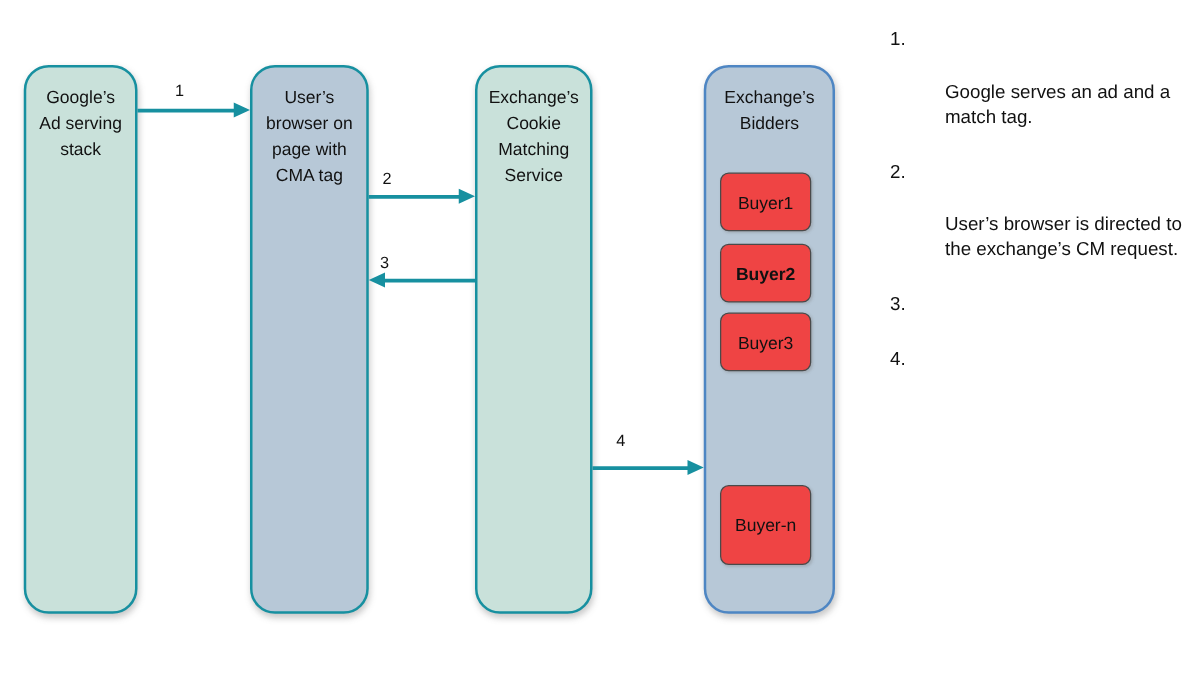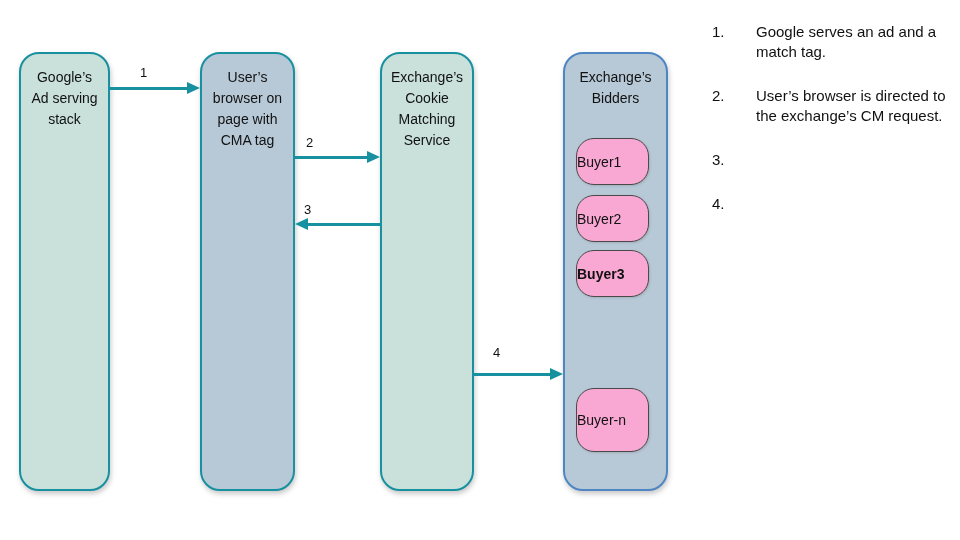--- a/index.html
+++ b/index.html
@@ -39,32 +39,33 @@
   #node-google   { left: 19px;  width: 91px;  }
   #node-browser  { left: 200px; width: 95px;  }
   #node-cms      { left: 380px; width: 94px;  }
   #node-bidders  { left: 563px; width: 105px; }
   
   .buyer {
     position: absolute;
     left: 11px;
     width: 73px;
     height: 47px;
-    background: #f9a8d4;
+    background: #ef4444;
     border: 1.5px solid #4a4a4a;
-    border-radius: 18px;
+    border-radius: 7px;
     box-sizing: border-box;
     display: flex;
     align-items: center;
+    justify-content: center;
     font-size: 14px;
     box-shadow: 1px 1px 2px rgba(120,120,120,0.3);
   }
   #buyer-1 { top: 84px; }
-  #buyer-2 { top: 141px; }
-  #buyer-3 { top: 196px; font-weight: bold; }
+  #buyer-2 { top: 141px; font-weight: bold; }
+  #buyer-3 { top: 196px; }
   #buyer-n { top: 334px; height: 64px; }
   
   .arrow { position: absolute; height: 12px; }
   .arrow .line {
     position: absolute;
     top: 4.5px;
     height: 3px;
     background: #1790a0;
   }
   .arrow.right .line { left: 0; right: 12px; }
@@ -99,21 +100,21 @@
     top: 22px;
     width: 236px;
   }
   .step {
     display: flex;
     margin-bottom: 24px;
     font-size: 15px;
     line-height: 20px;
   }
   .step-num { width: 44px; flex: 0 0 44px; }
-  .step-text { flex: 1; }
+  .step-text { flex: 1; margin-top: 42px; }
 </style>
 </head>
 <body>
 
 <div class="canvas">
 
   <div class="node green" id="node-google">
     <div class="node-label">Google’s
 Ad serving
 stack</div>

